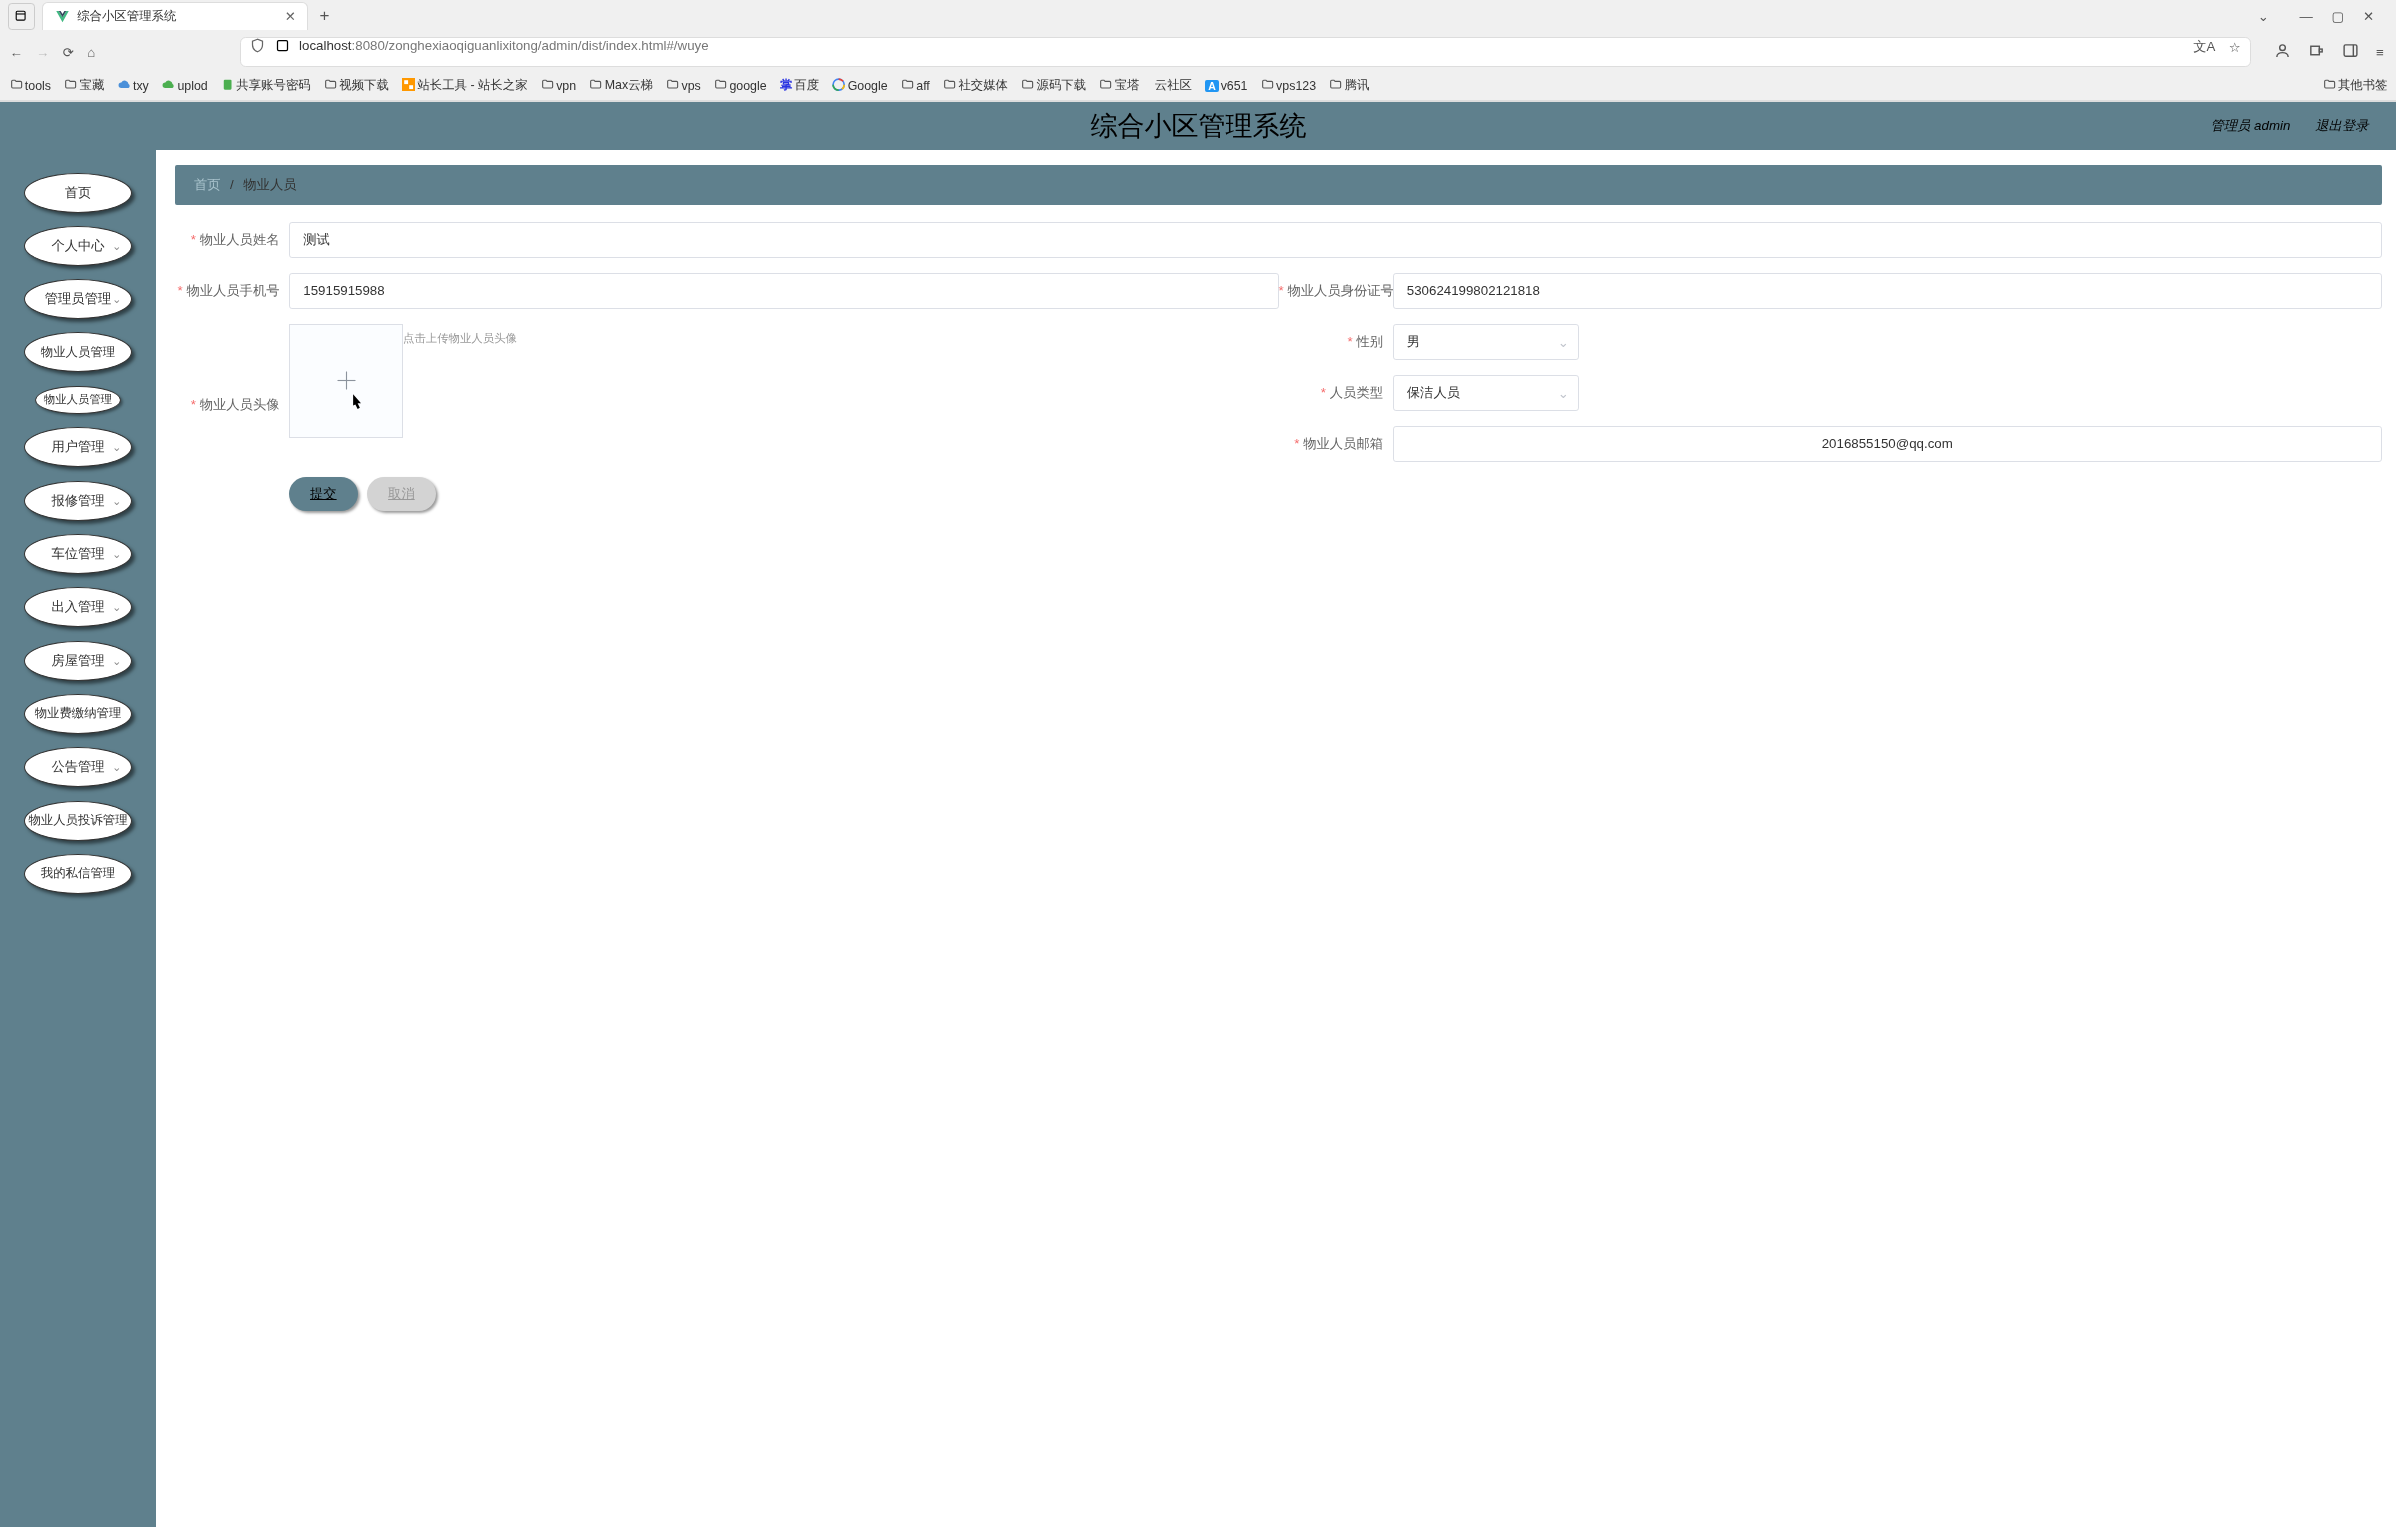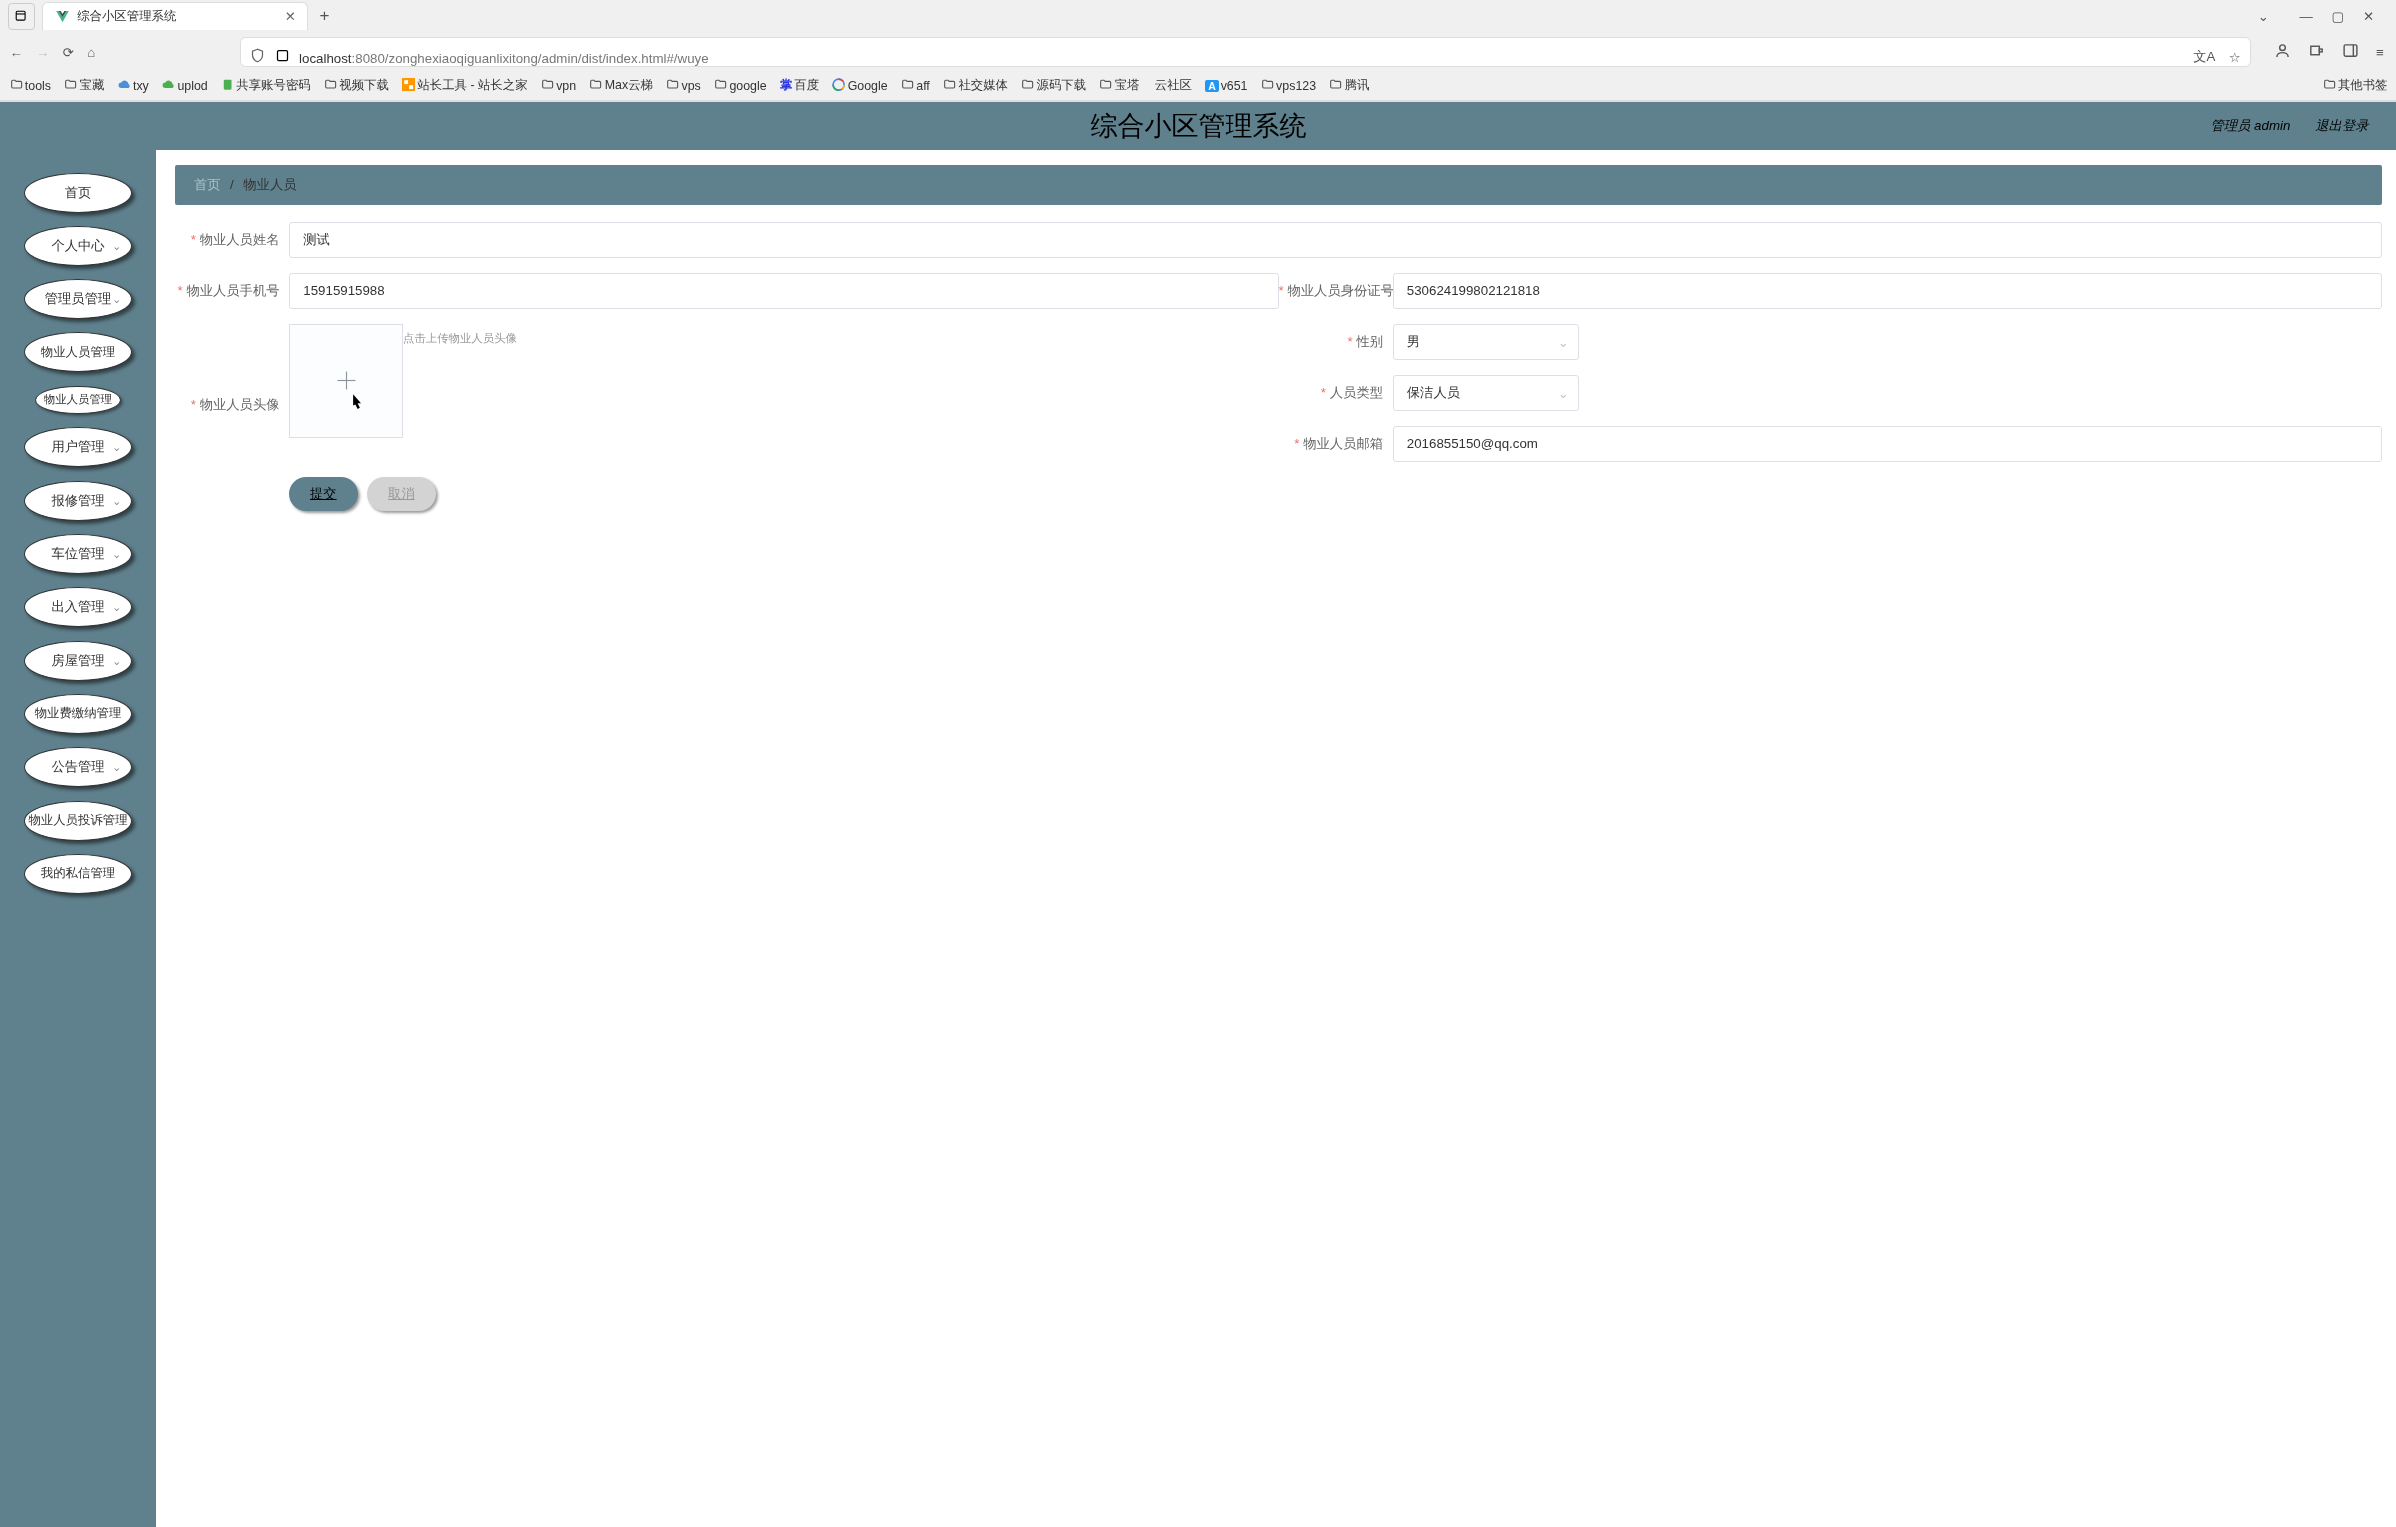--- a/index.html
+++ b/index.html
@@ -14,21 +14,21 @@
 .tab .title { flex: 1; color: #333; font-size: 12.4px; }
 .tab .close { color: #666; cursor: pointer; }
 .new-tab { color: #555; padding: 3.8px; cursor: pointer; font-size: 17px; }
 .chrome-right { display: flex; align-items: center; gap: 23px; margin-left: auto; padding-right: 7.6px; color: #555; }
 .window-controls span { cursor: pointer; padding: 3.8px 7.6px; }
 
 .addr-bar { display: flex; align-items: center; height: 40px; padding: 0 9.5px; gap: 11.4px; }
 .nav-btns { display: flex; gap: 13.3px; align-items: center; color: #555; }
 .nav-btns .disabled { color: #bbb; }
 .nav-btns span { cursor: pointer; }
-.url-box { flex: 1; display: flex; align-items: flex-end; gap: 9.5px; background: #fff; border: 1px solid #ddd; border-radius: 5.7px; height: 30px; padding: 0 9.5px; margin-left: 133px; margin-right: 11.4px; }
+.url-box { flex: 1; display: flex; align-items: flex-start; gap: 9.5px; background: #fff; border: 1px solid #ddd; border-radius: 5.7px; height: 30px; padding: 0 9.5px; margin-left: 133px; margin-right: 11.4px; }
 .url-box .lock { color: #666; }
 .url-text { flex: 1; color: #333; font-size: 13.3px; }
 .url-text .host { font-weight: 500; }
 .url-text .rest { color: #777; }
 .url-right { display: flex; gap: 13.3px; color: #555; align-items: center; }
 .addr-right { display: flex; gap: 17px; color: #555; align-items: center; padding-right: 3.8px; }
 
 .bookmarks { display: flex; align-items: center; height: 28.5px; padding: 0 9.5px; gap: 13.3px; border-bottom: 1px solid #ddd; }
 .bm { display: flex; align-items: center; gap: 2px; color: #333; font-size: 12.4px; cursor: pointer; }
 .bm .folder { color: #555; }
@@ -425,21 +425,21 @@
             </div>
             <div class="form-col">
               <div class="label"><span class="req">*</span><span>人员类型</span></div>
               <div class="select-wrap">
                 <input class="input" readonly="" value="保洁人员" style="">
                 <span class="select-arrow">⌄</span>
               </div>
             </div>
             <div class="form-col">
               <div class="label"><span class="req">*</span><span>物业人员邮箱</span></div>
-              <input class="input" style="flex: 1 1 0%;" value="2016855150@qq.com">
+              <input class="input" style="flex: 1 1 0%; text-align: center;" value="2016855150@qq.com">
             </div>
           </div>
         </div>
 
         <div class="btn-row">
           <button class="btn btn-primary">提交</button>
           <button class="btn btn-secondary">取消</button>
         </div>
       </div>
     </div>

